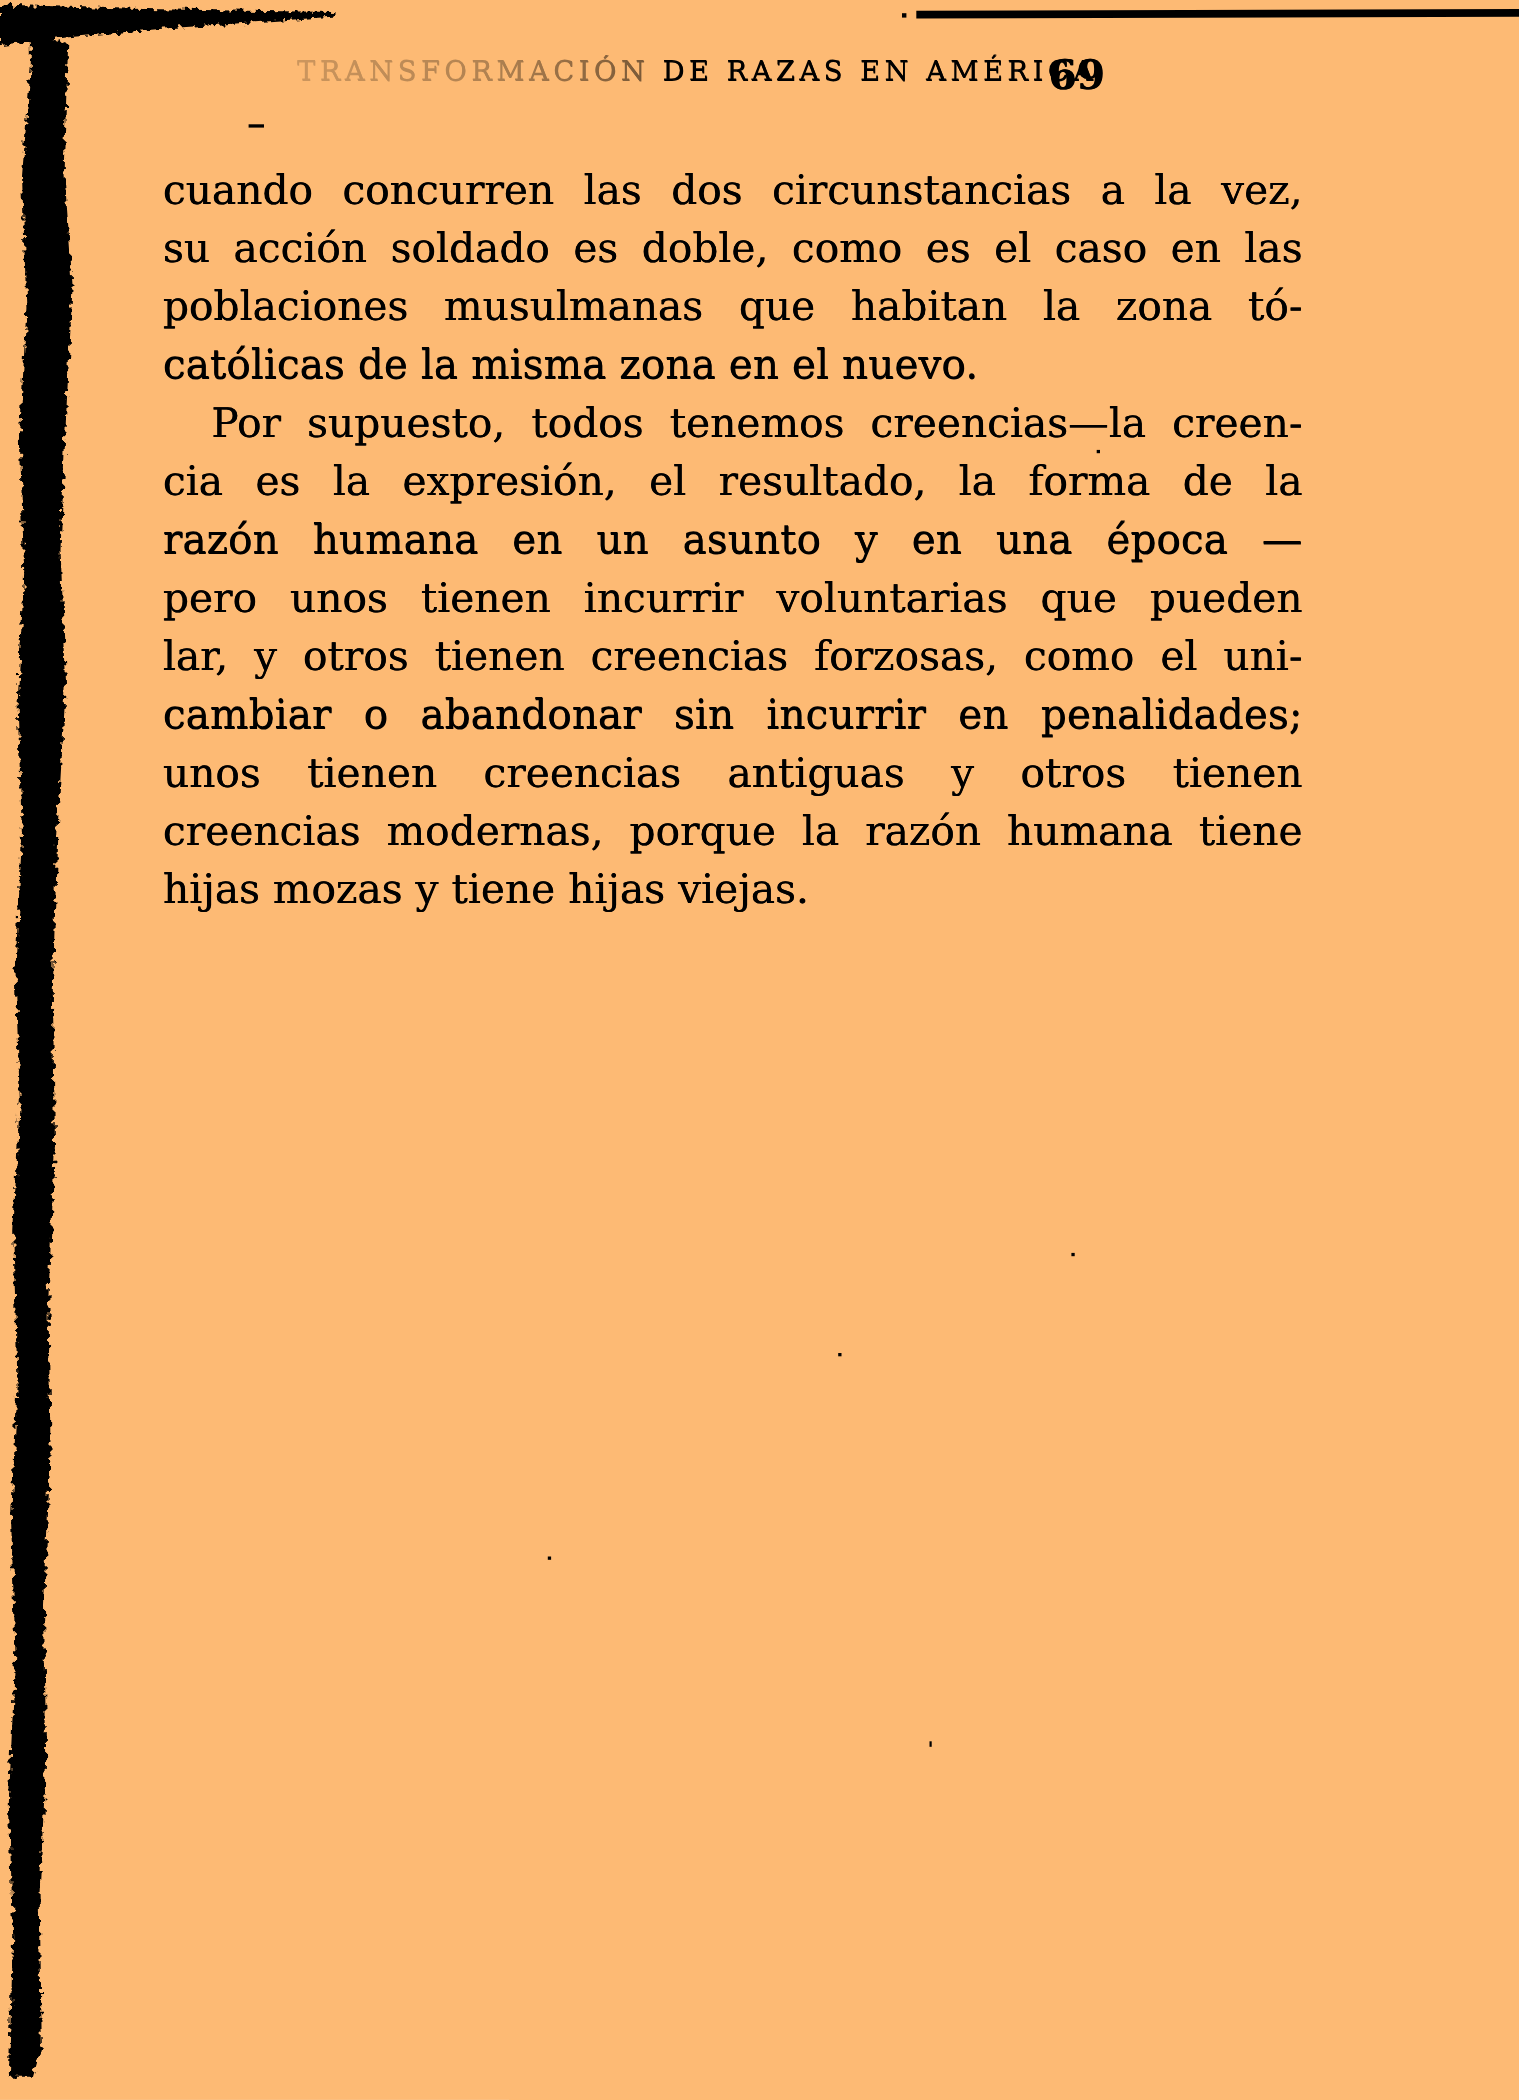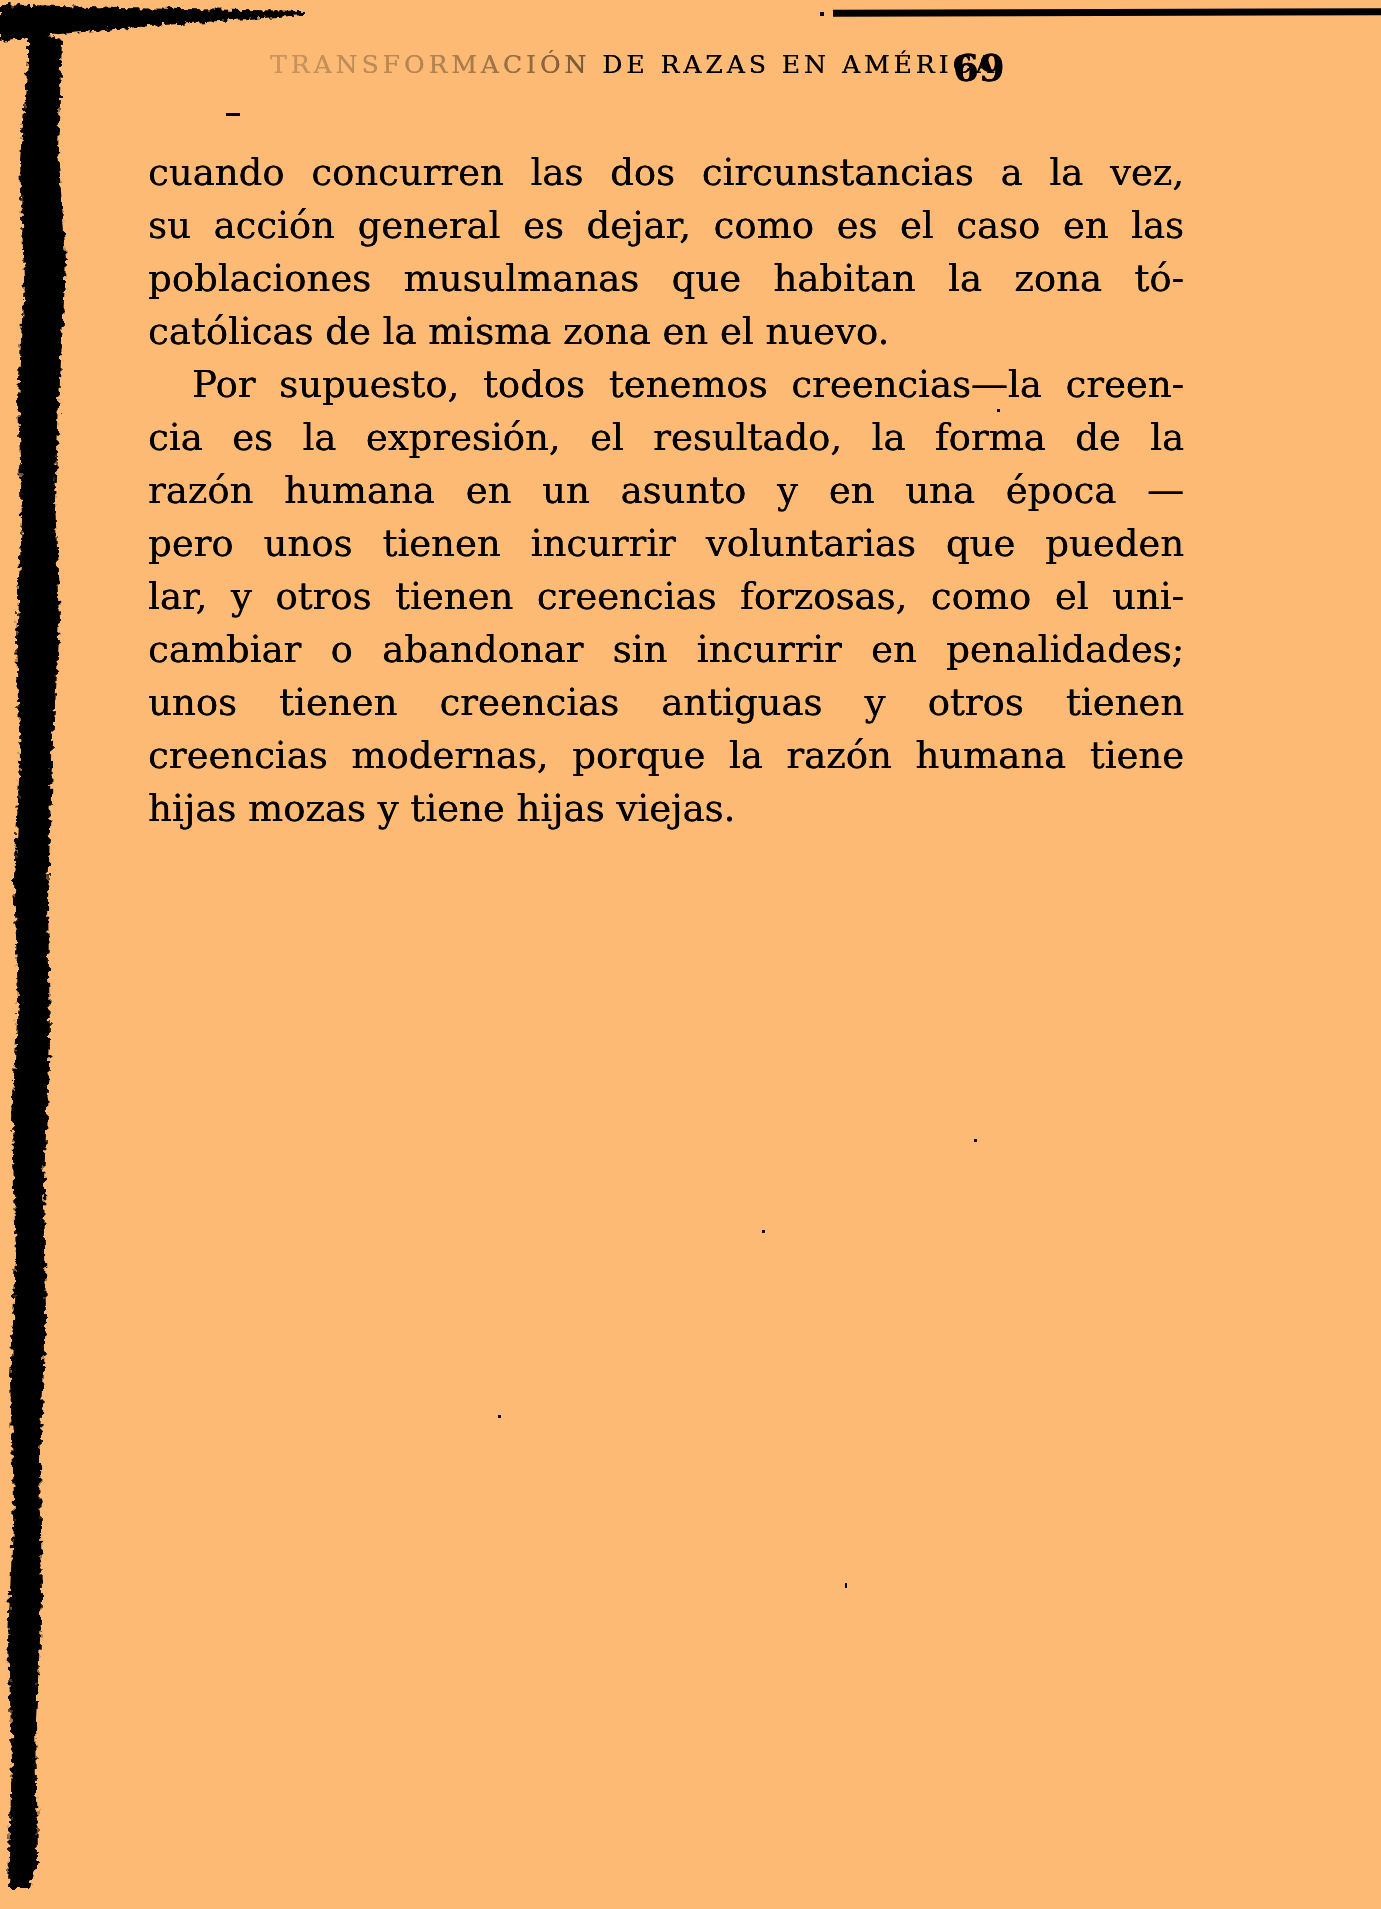--- a/index.html
+++ b/index.html
@@ -94,21 +94,21 @@
 
   <header class="header">
     <div class="running-title">
       <span class="faded">TRANSFORMACIÓN</span><span> DE RAZAS EN AMÉRICA</span>
     </div>
     <div class="page-number">69</div>
   </header>
 
   <main class="body-text">
     <div class="line">cuando concurren las dos circunstancias a la vez,</div>
-    <div class="line">su acción general es dejar, como es el caso en las</div>
+    <div class="line">su acción soldado es doble, como es el caso en las</div>
     <div class="line">poblaciones musulmanas que habitan la zona tó-</div>
     <div class="line para-end">católicas de la misma zona en el nuevo.</div>
     <div class="line indent">Por supuesto, todos tenemos creencias—la creen-</div>
     <div class="line">cia es la expresión, el resultado, la forma de la</div>
     <div class="line">razón humana en un asunto y en una época —</div>
     <div class="line">pero unos tienen incurrir voluntarias que pueden</div>
     <div class="line">lar, y otros tienen creencias forzosas, como el uni-</div>
     <div class="line">cambiar o abandonar sin incurrir en penalidades;</div>
     <div class="line">unos tienen creencias antiguas y otros tienen</div>
     <div class="line">creencias modernas, porque la razón humana tiene</div>

